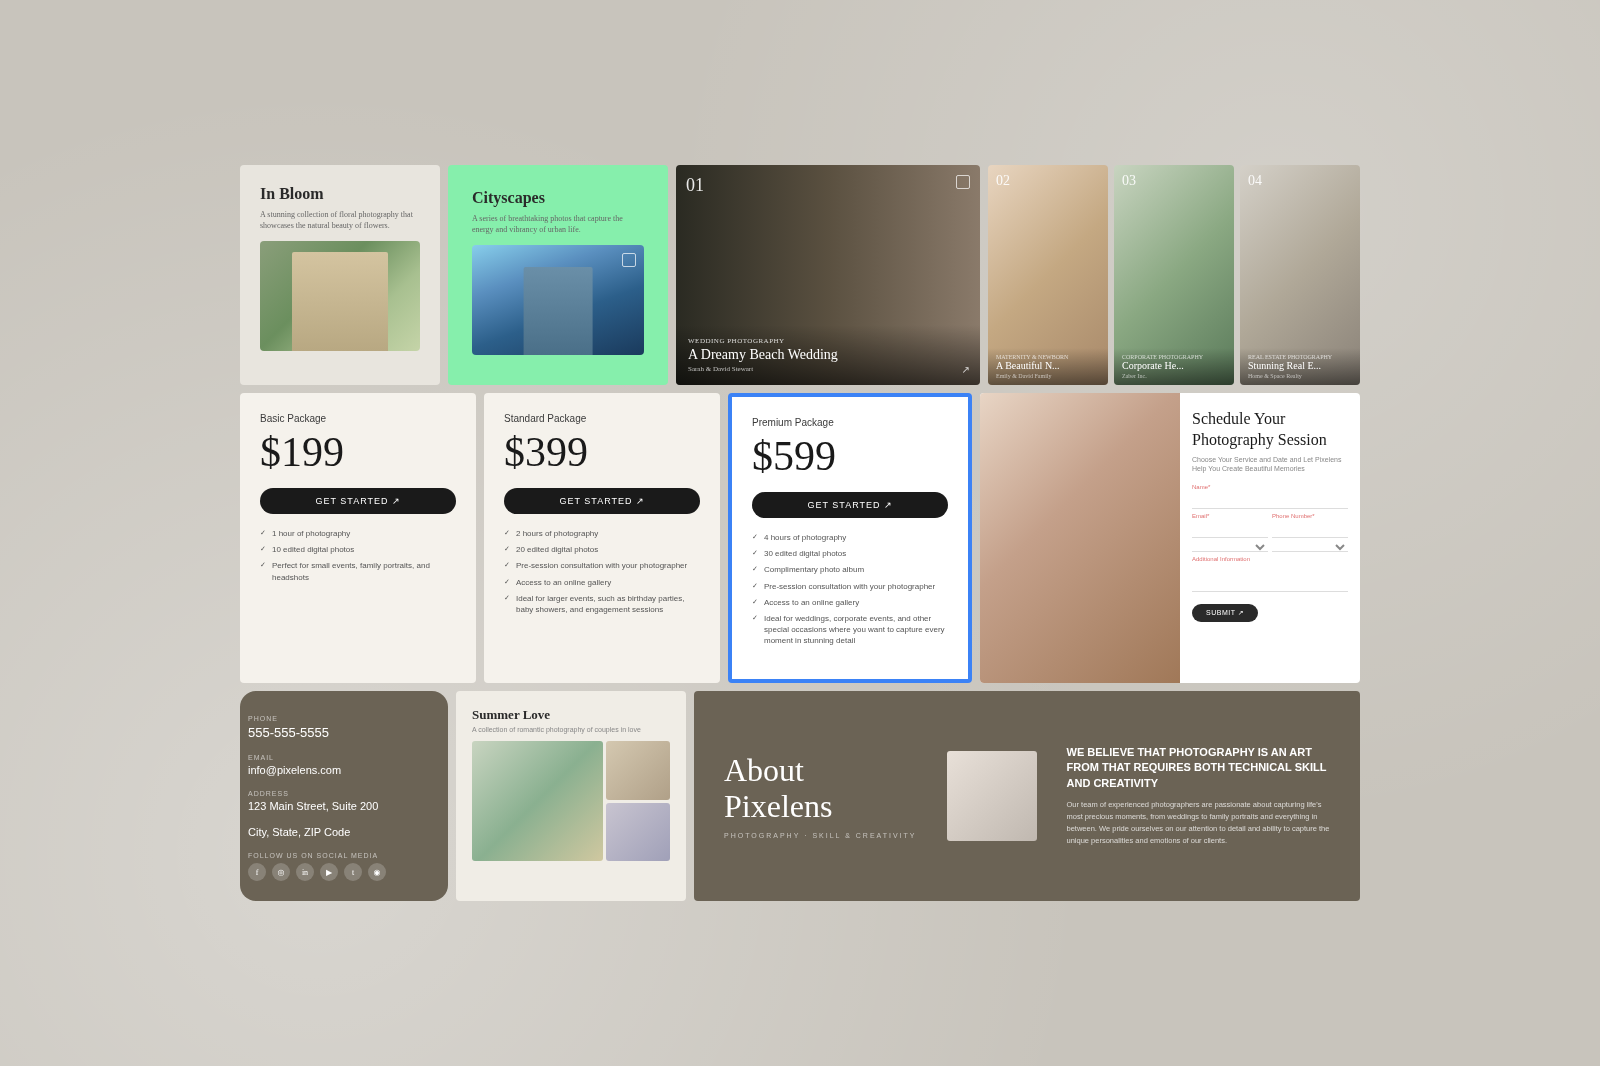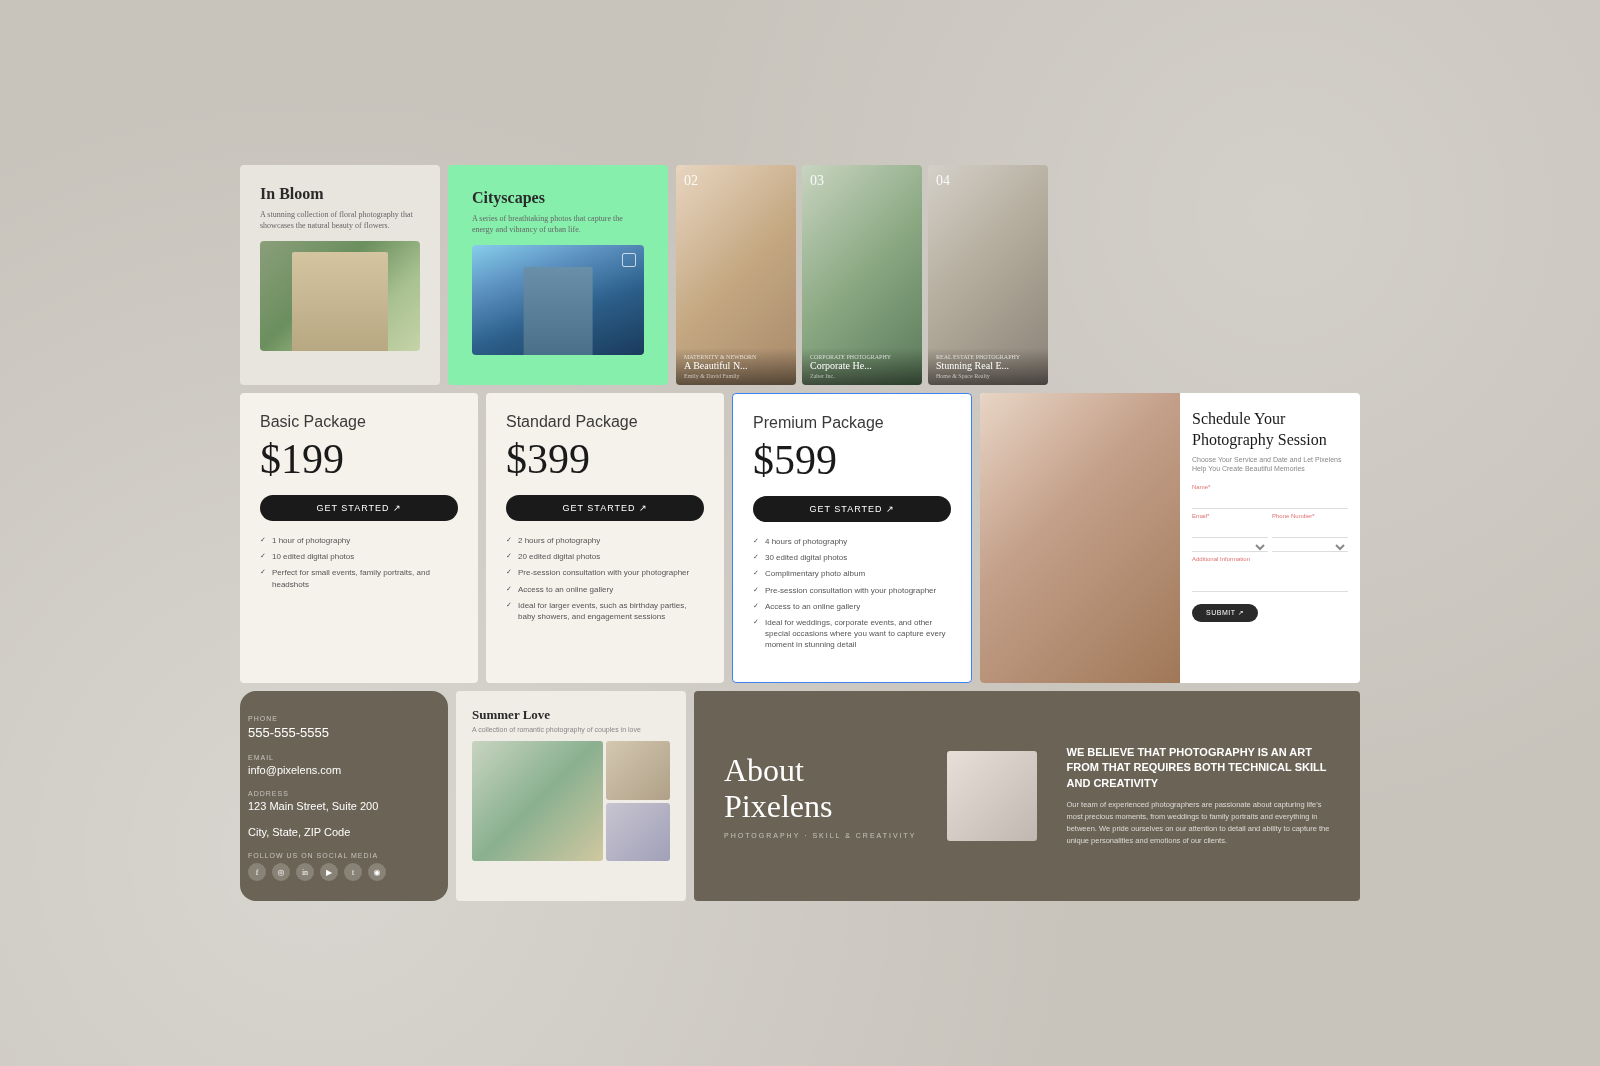--- a/index.html
+++ b/index.html
@@ -139,26 +139,26 @@
       height: 290px;
     }
     .pricing-card {
       background: #f5f2ec;
       border-radius: 4px;
       padding: 20px;
       flex: 1;
     }
     .pricing-card-premium {
       background: #fff;
-      border: 1px solid #3b82f6;
+      border: 4px solid #3b82f6;
       border-radius: 4px;
       padding: 20px;
       flex: 1;
     }
-    .pricing-label { font-size: 16px; color: #3a3a3a; font-weight: 500; margin-bottom: 4px; font-family: Arial, sans-serif; }
+    .pricing-label { font-size: 10px; color: #3a3a3a; font-weight: 500; margin-bottom: 4px; font-family: Arial, sans-serif; }
     .pricing-price { font-size: 42px; color: #1a1a1a; font-weight: 300; font-family: Georgia, serif; margin-bottom: 12px; }
     .get-started-btn {
       background: #1a1a1a;
       color: #fff;
       border: none;
       border-radius: 20px;
       padding: 8px 18px;
       font-size: 9px;
       letter-spacing: 1px;
       text-transform: uppercase;
@@ -338,20 +338,30 @@
 
     <div class="card-city">
       <h3>Cityscapes</h3>
       <p>A series of breathtaking photos that capture the energy and vibrancy of urban life.</p>
       <div class="city-img">
         <div class="city-buildings"></div>
         <div class="city-img-overlay"></div>
       </div>
     </div>
 
+    <div class="card-wedding-wide">
+      <div class="wedding-num">01</div>
+      <div class="wedding-icon"></div>
+      <div class="wedding-overlay">
+        <div class="wedding-type">Wedding Photography</div>
+        <div class="wedding-title">A Dreamy Beach Wedding</div>
+        <div class="wedding-client">Sarah &amp; David Stewart</div>
+      </div>
+      <div class="wedding-arrow">↗</div>
+    </div>
 
     <div class="photo-cards-group">
       <div class="photo-card-sm photo-card-sm-02">
         <div class="photo-card-num">02</div>
         <div class="photo-card-bottom">
           <div class="photo-card-type">Maternity &amp; Newborn</div>
           <div class="photo-card-title">A Beautiful N...</div>
           <div class="photo-card-client">Emily &amp; David Family</div>
         </div>
       </div>

